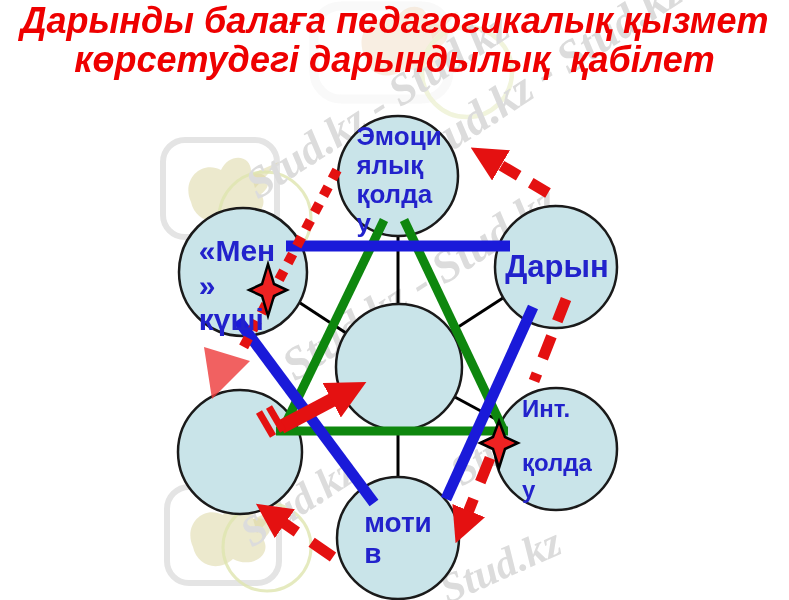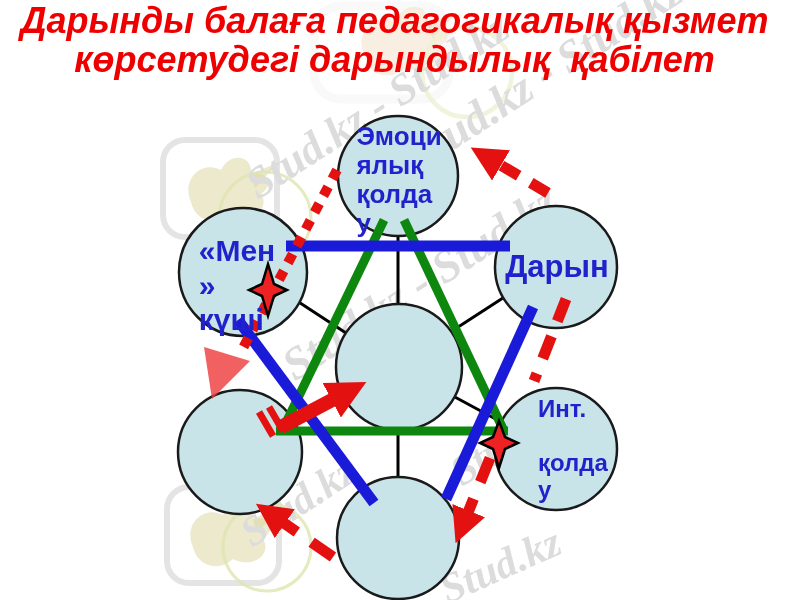--- a/index.html
+++ b/index.html
@@ -9,21 +9,21 @@
   .title{position:absolute;top:2px;left:0;width:100%;text-align:center;z-index:6;
          color:var(--title_red);font-weight:bold;font-style:italic;font-size:36px;line-height:1.07;}
   .title .t-line{white-space:pre;}
   .node-label{position:absolute;transform:translate(-50%,-50%);z-index:5;
          font-weight:bold;color:var(--label_blue);white-space:pre-line;line-height:1.12;}
   .lbl-emotional{left:399px;top:180px;font-size:26px;}
   .lbl-self{left:237px;top:274px;font-size:30px;line-height:1.15;margin-top:12px;}
   .lbl-environment{left:557px;top:267px;font-size:31px;}
   .lbl-giftedness{left:399px;top:359px;font-size:28px;color:var(--label_green);}
   .lbl-ability{left:239px;top:452px;font-size:26px;font-style:italic;}
-  .lbl-int{left:557px;top:450px;font-size:24px;margin-left:16px;}
+  .lbl-int{left:557px;top:450px;font-size:24px;}
   .lbl-motive{left:398px;top:538px;font-size:28px;}
   
   .circle-node{fill:var(--circle_fill);stroke:var(--circle_stroke);stroke-width:2.5;}
   .ln-black{stroke:var(--black);stroke-width:3;}
   .ln-green{stroke:var(--green);stroke-width:9;}
   .ln-blue{stroke:var(--blue);stroke-width:11;}
   .ln-red-dash{stroke:var(--red);stroke-width:11;fill:none;}
   .ln-red-dot{stroke:var(--red);stroke-width:10;}
   .ln-red-thick{stroke:var(--red);stroke-width:14;}
   .ln-red-stripe{stroke:var(--red);stroke-width:7;}
@@ -143,13 +143,15 @@
 қолда
 у</div>
   <div class="node-label lbl-self">«Мен
 »
 күші</div>
   <div class="node-label lbl-environment">Дарын</div>
   <div class="node-label lbl-int">Инт.
 
 қолда
 у</div>
+  <div class="node-label lbl-motive">моти
+в</div>
 </div>
 
 </body></html>

